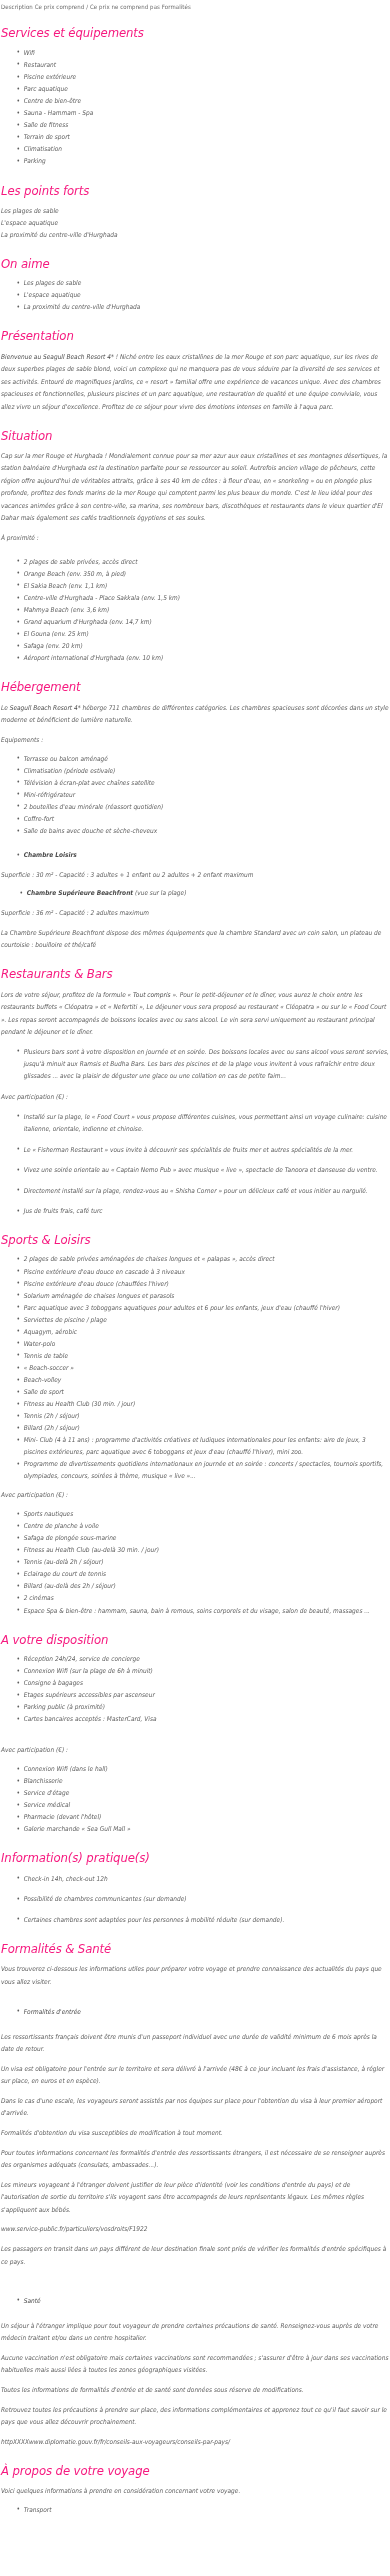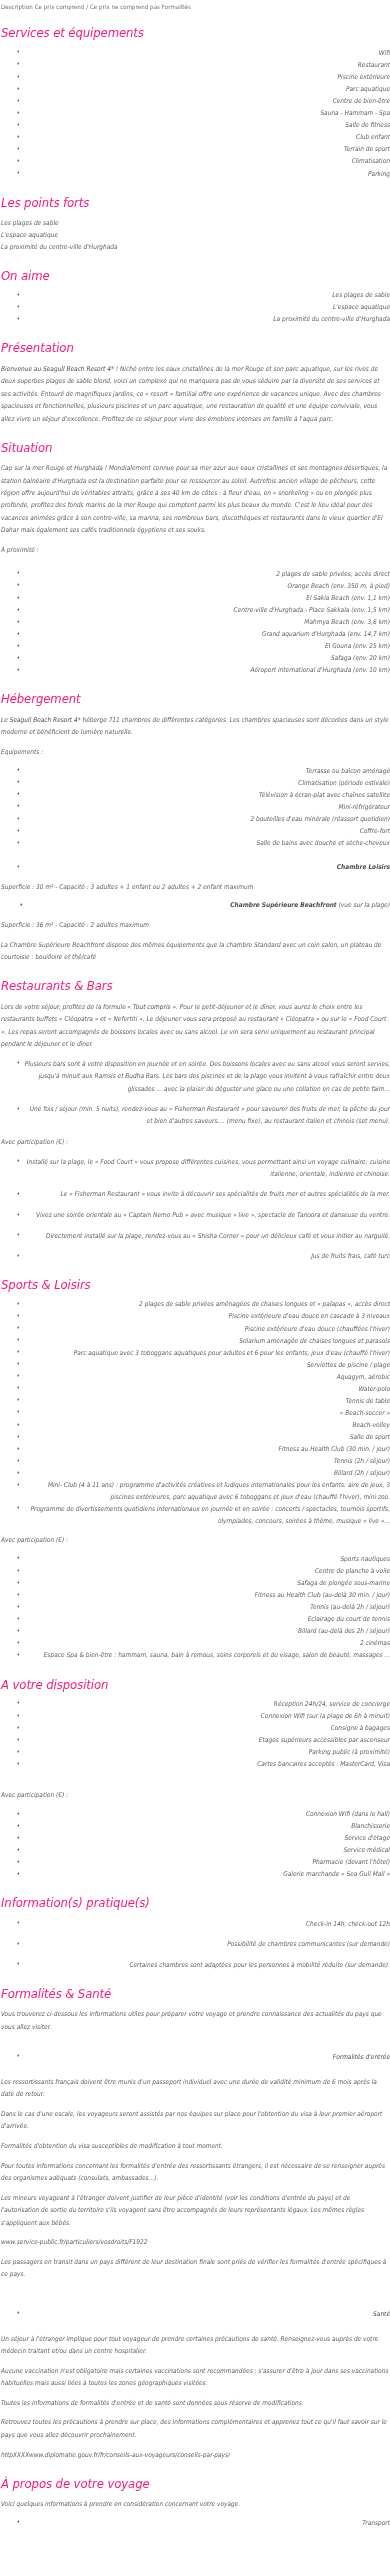--- a/index.html
+++ b/index.html
@@ -41,21 +41,20 @@
     font-size: 6.5px;
     line-height: 1.92;
     color: #5d5d5d;
     margin: 0 0 6.2px 0;
   }
   p.body { margin-bottom: 7.2px; }
   ul.bullets {
     list-style: none;
     margin: 0 0 7.2px 0;
     padding: 0 0 0 15.5px;
-    text-align: right;
   }
   ul.bullets > li {
     position: relative;
     padding-left: 7.2px;
     margin-bottom: 0.5px;
     font-size: 6.5px;
     line-height: 1.78;
   }
   ul.bullets > li::before {
     content: "\2022";
@@ -91,21 +90,20 @@
 
   <h2 class="section">Services et équipements</h2>
   <ul class="bullets">
     <li>Wifi</li>
     <li>Restaurant</li>
     <li>Piscine extérieure</li>
     <li>Parc aquatique</li>
     <li>Centre de bien-être</li>
     <li>Sauna - Hammam - Spa</li>
     <li>Salle de fitness</li>
-    <li>Club enfant</li>
     <li>Terrain de sport</li>
     <li>Climatisation</li>
     <li>Parking</li>
   </ul>
 
   <h2 class="section">Les points forts</h2>
   <div class="plainlines">
     <p>Les plages de sable</p>
     <p>L'espace aquatique</p>
     <p>La proximité du centre-ville d'Hurghada</p>
@@ -157,21 +155,20 @@
   <ul class="bullets indent">
     <li><span class="roomtitle">Chambre Supérieure Beachfront</span><span> (vue sur la plage)</span></li>
   </ul>
   <p class="body">Superficie : 36 m² - Capacité : 2 adultes maximum</p>
   <p class="body">La Chambre Supérieure Beachfront dispose des mêmes équipements que la chambre Standard avec un coin salon, un plateau de courtoisie : bouilloire et thé/café</p>
 
   <h2 class="section">Restaurants &amp; Bars</h2>
   <p class="body"><span>Lors de votre séjour, profitez de la formule « </span><b>Tout compris</b><span> ». Pour le petit-déjeuner et le dîner, vous aurez le choix entre les restaurants buffets « Cléopatra » et « Nefertiti », Le déjeuner vous sera proposé au restaurant « Cléopatra » ou sur le « Food Court ». Les repas seront accompagnés de boissons locales avec ou sans alcool. Le vin sera servi uniquement au restaurant principal pendant le déjeuner et le dîner.</span></p>
   <ul class="bullets spaced">
     <li>Plusieurs bars sont à votre disposition en journée et en soirée. Des boissons locales avec ou sans alcool vous seront servies, jusqu'à minuit aux Ramsis et Budha Bars. Les bars des piscines et de la plage vous invitent à vous rafraîchir entre deux glissades ... avec la plaisir de déguster une glace ou une collation en cas de petite faim...</li>
-    <li>Une fois / séjour (min. 5 nuits), rendez-vous au « Fisherman Restaurant » pour savourer des fruits de mer, la pêche du jour et bien d'autres saveurs.... (menu fixe), au restaurant italien et chinois (set menu).</li>
   </ul>
   <p class="body">Avec participation (€) :</p>
   <ul class="bullets spaced">
     <li>Installé sur la plage, le « Food Court » vous propose différentes cuisines, vous permettant ainsi un voyage culinaire: cuisine italienne, orientale, indienne et chinoise.</li>
     <li>Le « Fisherman Restaurant » vous invite à découvrir ses spécialités de fruits mer et autres spécialités de la mer.</li>
     <li>Vivez une soirée orientale au « Captain Nemo Pub » avec musique « live », spectacle de Tanoora et danseuse du ventre.</li>
     <li>Directement installé sur la plage, rendez-vous au « Shisha Corner » pour un délicieux café et vous initier au narguilé.</li>
     <li>Jus de fruits frais, café turc</li>
   </ul>
 
@@ -236,20 +233,21 @@
   </ul>
 
   <h2 class="section">Formalités &amp; Santé</h2>
   <p class="body">Vous trouverez ci-dessous les informations utiles pour préparer votre voyage et prendre connaissance des actualités du pays que vous allez visiter.</p>
   <div class="spacer-md"></div>
   <ul class="bullets">
     <li><b>Formalités d'entrée</b></li>
   </ul>
   <div class="spacer-sm"></div>
   <p class="body">Les ressortissants français doivent être munis d'un passeport individuel avec une durée de validité minimum de 6 mois après la date de retour.</p>
+  <p class="body">Un visa est obligatoire pour l'entrée sur le territoire et sera délivré à l'arrivée (48€ à ce jour incluant les frais d'assistance, à régler sur place, en euros et en espèce).</p>
   <p class="body">Dans le cas d'une escale, les voyageurs seront assistés par nos équipes sur place pour l'obtention du visa à leur premier aéroport d'arrivée.</p>
   <p class="body">Formalités d'obtention du visa susceptibles de modification à tout moment.</p>
   <p class="body">Pour toutes informations concernant les formalités d'entrée des ressortissants étrangers, il est nécessaire de se renseigner auprès des organismes adéquats (consulats, ambassades...).</p>
   <p class="body">Les mineurs voyageant à l'étranger doivent justifier de leur pièce d'identité (voir les conditions d'entrée du pays) et de l'autorisation de sortie du territoire s'ils voyagent sans être accompagnés de leurs représentants légaux. Les mêmes règles s'appliquent aux bébés.</p>
   <p class="body url">www.service-public.fr/particuliers/vosdroits/F1922</p>
   <p class="body">Les passagers en transit dans un pays différent de leur destination finale sont priés de vérifier les formalités d'entrée spécifiques à ce pays.</p>
   <div class="spacer-lg"></div>
   <ul class="bullets">
     <li><b>Santé</b></li>
   </ul>

